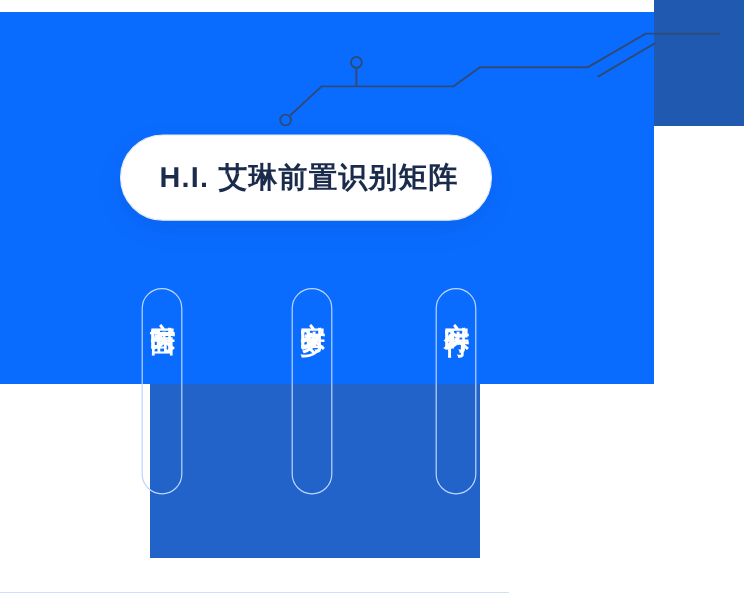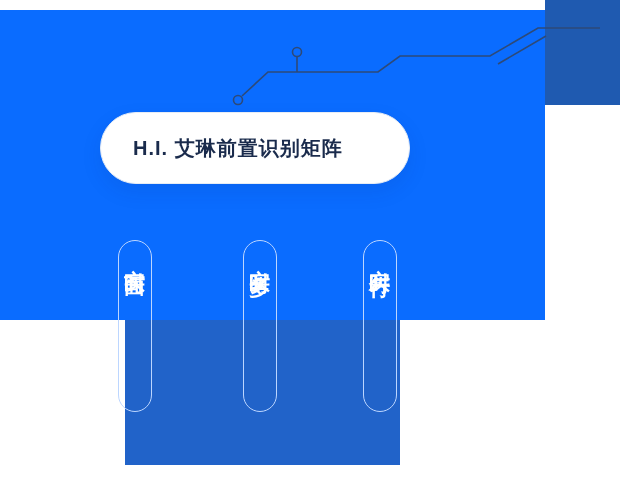--- a/index.html
+++ b/index.html
@@ -51,21 +51,21 @@
     position:absolute;left:100px;top:112px;width:310px;height:72px;
     background:var(--card-bg);
     border:1px solid #e6ecf5;
     border-radius:36px;
     box-shadow:0 8px 20px rgba(0,40,120,0.10);
     display:flex;align-items:center;
     padding-left:32px;
     z-index:5;
   }
   .title-card .title{
-    font-size:20px;
+    font-size:24px;
     font-weight:700;
     color:var(--title-text);
     letter-spacing:1px;
     white-space:nowrap;
   }
   
   .pill{
     position:absolute;top:240px;width:34px;height:172px;
     border:1.5px solid var(--pill-border);
     border-radius:17px;

